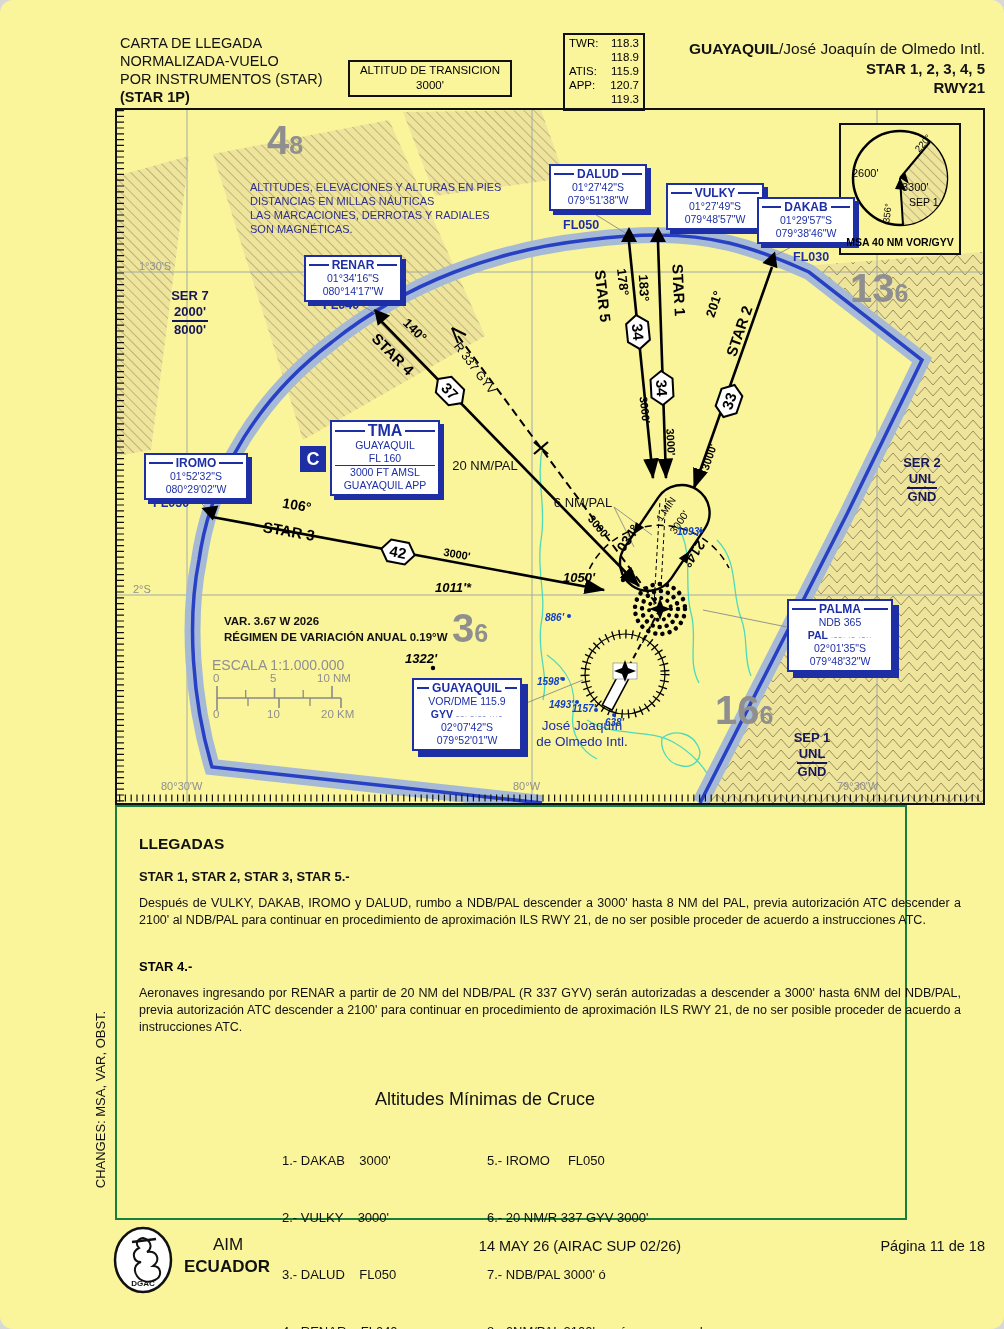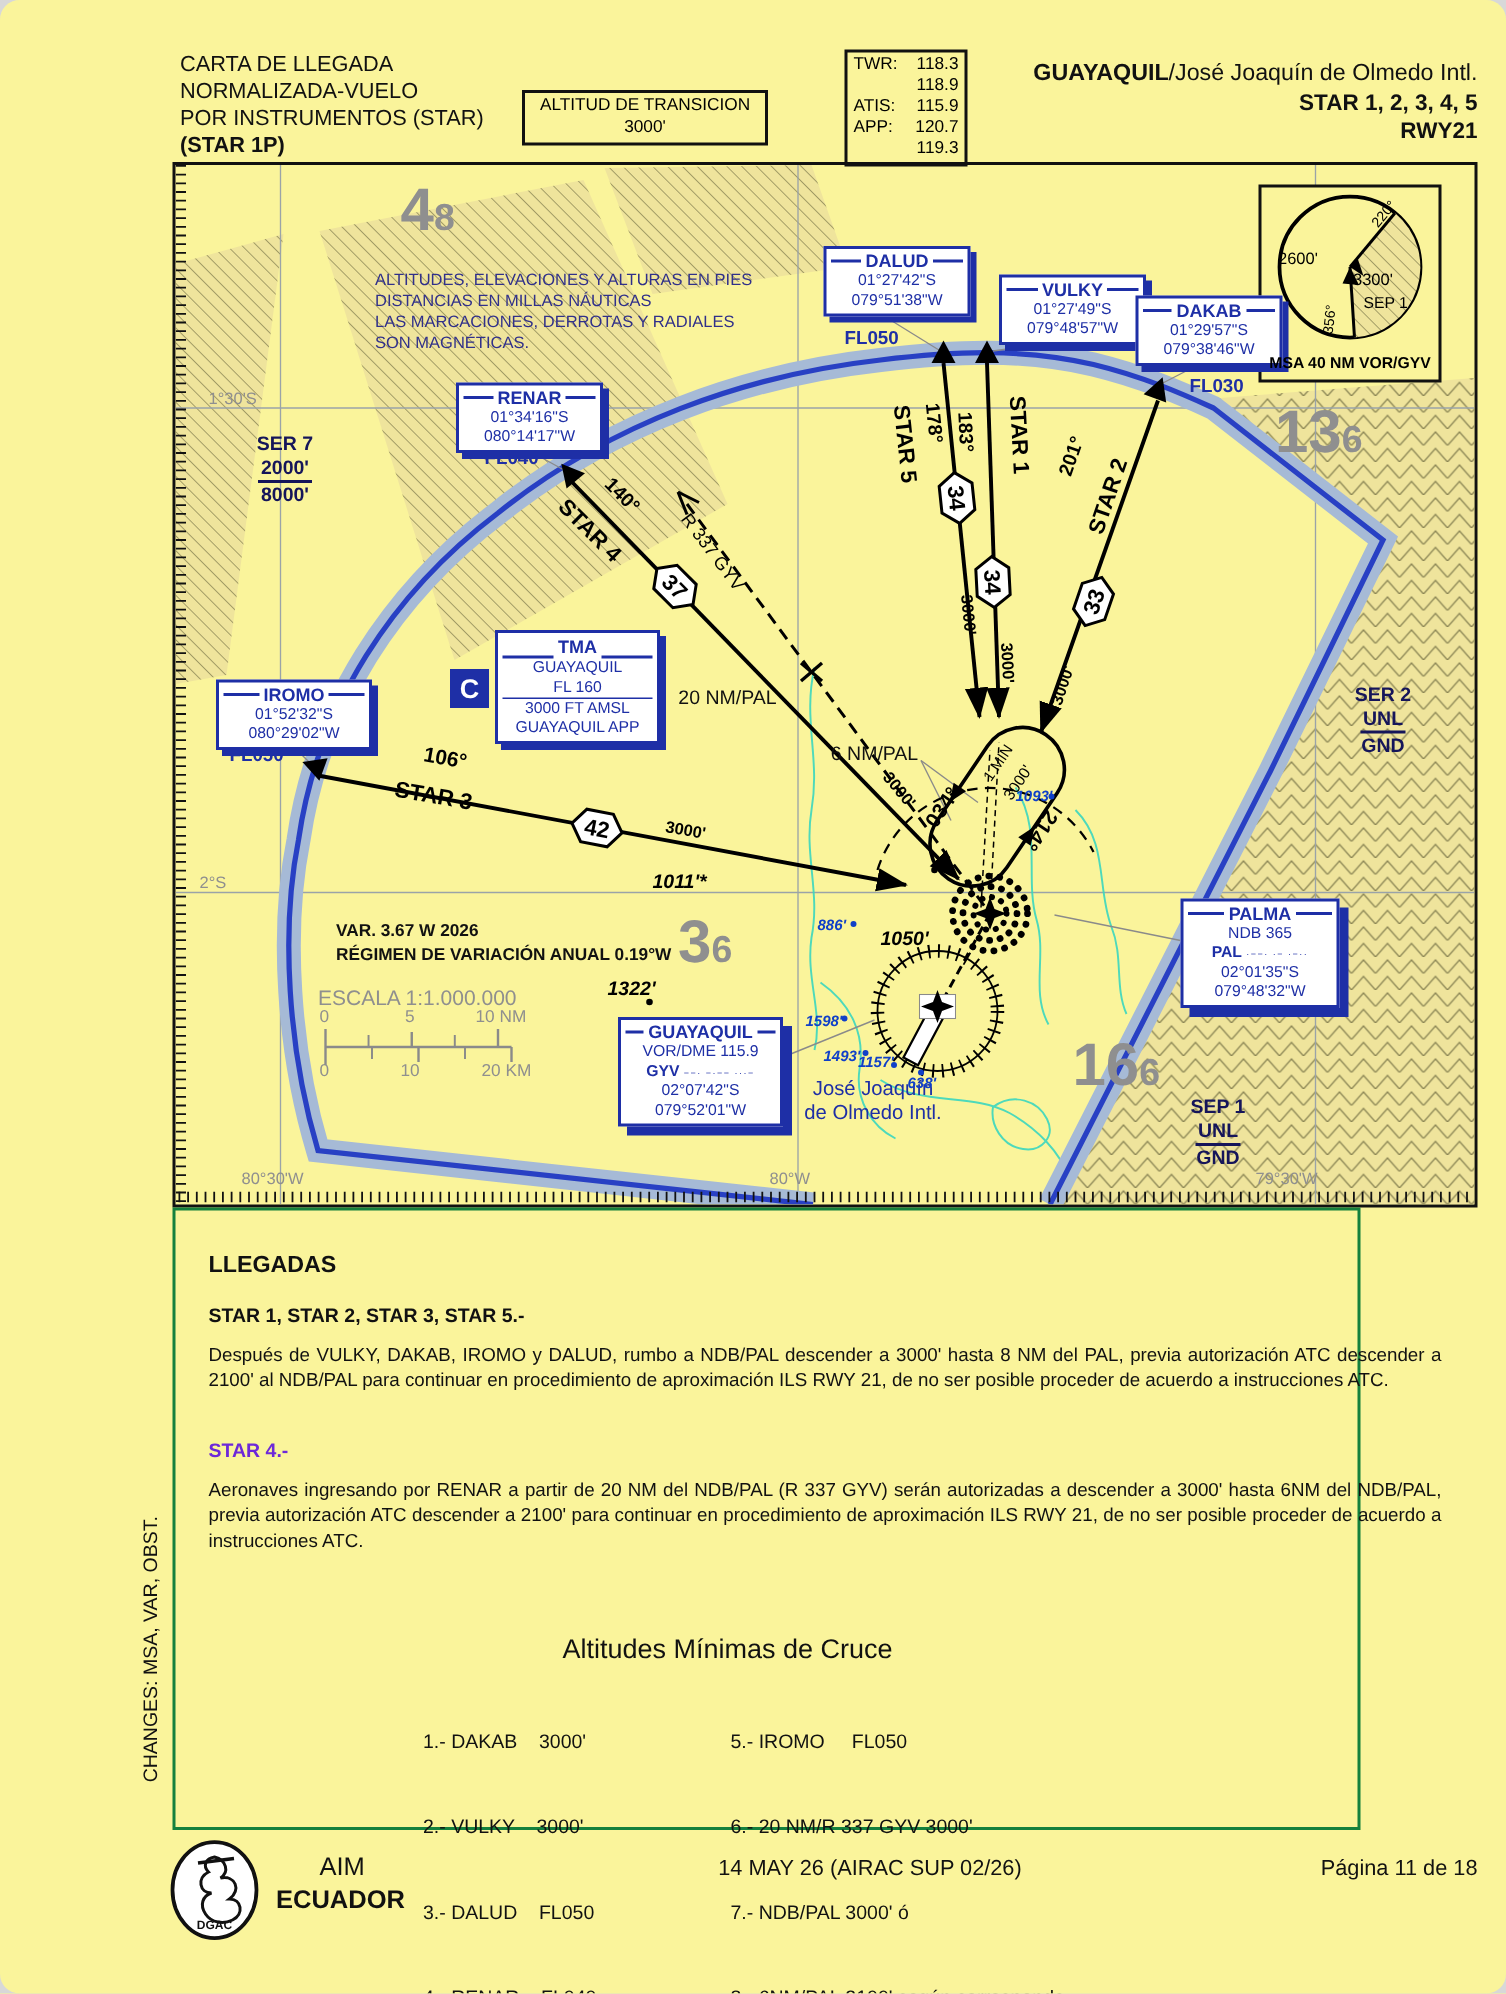--- a/index.html
+++ b/index.html
@@ -339,21 +339,21 @@
       <div class="t">
           <span>GUAYAQUIL</span>
         </div>
       <div>VOR/DME 115.9</div>
       <div><b>GYV</b> <span class="morse">−−· −·−− ···−</span></div>
       <div>02°07'42"S</div>
       <div>079°52'01"W</div>
     </div>
 
     <div class="wpt" style="left:213px;top:310px;width:100px;">
-      <div style="font-weight:bold;font-size:12px;line-height:16px;align-items:flex-end;" class="t">
+      <div style="font-weight:bold;font-size:16px;line-height:16px;" class="t">
           <span>TMA</span>
         </div>
       <div>GUAYAQUIL</div>
       <div>FL 160</div>
       <div style="border-top:1.5px solid #1e2fa6;">3000 FT AMSL</div>
       <div>GUAYAQUIL APP</div>
       <div class="abs" style="left:-32px;top:24px;width:26px;height:26px;background:#1e2fa6;color:#fff;font-weight:bold;font-size:18px;line-height:26px;text-align:center;">C</div>
     </div>
 
     <div class="fl" style="left:446px;top:108px;">FL050</div>
@@ -385,21 +385,21 @@
     <div class="rlbl" style="left:358px;top:258px;font-size:12px;color:#000;transform:translate(-50%,-50%) rotate(53deg);">R 337 GYV</div>
     <div class="rlbl seclbl" style="left:368px;top:355px;transform:translate(-50%,-50%);">20 NM/PAL</div>
     <div class="rlbl seclbl" style="left:466px;top:392px;transform:translate(-50%,-50%);">6 NM/PAL</div>
 
     <div class="rlbl" style="left:511px;top:428px;font-weight:bold;font-size:14px;color:#000;transform:translate(-50%,-50%) rotate(-56deg);">034°</div>
     <div class="rlbl" style="left:577px;top:444px;font-weight:bold;font-size:14px;color:#000;transform:translate(-50%,-50%) rotate(124deg);">214°</div>
     <div class="rlbl" style="left:549px;top:399px;font-size:10px;color:#000;transform:translate(-50%,-50%) rotate(-56deg);">1 MIN</div>
     <div class="rlbl" style="left:562px;top:412px;font-size:10.5px;color:#000;transform:translate(-50%,-50%) rotate(-56deg);">3000'</div>
 
     <div class="spot" style="left:318px;top:470px;">1011'*</div>
-    <div class="spot" style="left:470px;top:460px;margin-top:48px;">1050'</div>
+    <div class="spot" style="left:446px;top:460px;">1050'</div>
     <div class="spot" style="left:288px;top:541px;">1322'</div>
     <div class="bspot" style="left:428px;top:502px;">886'</div>
     <div class="bspot" style="left:560px;top:416px;">1093'</div>
     <div class="bspot" style="left:420px;top:566px;">1598'</div>
     <div class="bspot" style="left:432px;top:589px;">1493'</div>
     <div class="bspot" style="left:455px;top:593px;">1157'</div>
     <div class="bspot" style="left:488px;top:607px;">638'</div>
 
     <div class="abs" style="left:107px;top:505px;font-weight:b old;font-size:11.5px;color:#111;font-weight:bold;z-index:3;">VAR. 3.67 W 2026</div>
     <div class="abs" style="left:107px;top:521px;font-size:11.5px;color:#111;font-weight:bold;z-index:3;">RÉGIMEN DE VARIACIÓN ANUAL 0.19°W</div>
@@ -414,21 +414,21 @@
     <div class="abs" style="left:395px;top:608px;width:140px;text-align:center;color:#1e2fa6;font-size:13.5px;line-height:16px;z-index:3;">
       <div>José Joaquín</div>
       <div>de Olmedo Intl.</div>
     </div>
   </div>
 
   <div class="abs" style="left:115px;top:805px;width:792px;height:415px;border:2px solid #15803d;box-sizing:border-box;">
     <div class="abs" style="left:22px;top:28px;font-weight:bold;font-size:15.5px;color:#111;">LLEGADAS</div>
     <div class="abs" style="left:22px;top:62px;font-weight:bold;font-size:13px;color:#111;">STAR 1, STAR 2, STAR 3, STAR 5.-</div>
     <div class="abs" style="left:22px;top:88px;width:822px;font-size:12.5px;line-height:17px;color:#111;text-align:justify;">Después de VULKY, DAKAB, IROMO y DALUD, rumbo a NDB/PAL descender a 3000' hasta 8 NM del PAL, previa autorización ATC descender a 2100' al NDB/PAL para continuar en procedimiento de aproximación ILS RWY 21, de no ser posible proceder de acuerdo a instrucciones ATC.</div>
-    <div class="abs" style="left:22px;top:152px;font-weight:bold;font-size:13px;color:#6d28d9;">STAR 4.-</div>
+    <div class="abs" style="left:22px;top:152px;font-weight:bold;font-size:13px;color:#000000;">STAR 4.-</div>
     <div class="abs" style="left:22px;top:178px;width:822px;font-size:12.5px;line-height:17px;color:#111;text-align:justify;">Aeronaves ingresando por RENAR a partir de 20 NM del NDB/PAL (R 337 GYV) serán autorizadas a descender a 3000' hasta 6NM del NDB/PAL, previa autorización ATC descender a 2100' para continuar en procedimiento de aproximación ILS RWY 21, de no ser posible proceder de acuerdo a instrucciones ATC.</div>
     <div class="abs" style="left:258px;top:282px;font-size:18px;color:#111;">Altitudes Mínimas de Cruce</div>
     <div class="abs" style="left:165px;top:306px;font-size:13px;line-height:19px;color:#111;white-space:pre;">
       <div>1.- DAKAB    3000'</div>
       <div>2.- VULKY    3000'</div>
       <div>3.- DALUD    FL050</div>
       <div>4.- RENAR    FL040</div>
     </div>
     <div class="abs" style="left:370px;top:306px;font-size:13px;line-height:19px;color:#111;white-space:pre;">
       <div>5.- IROMO     FL050</div>

